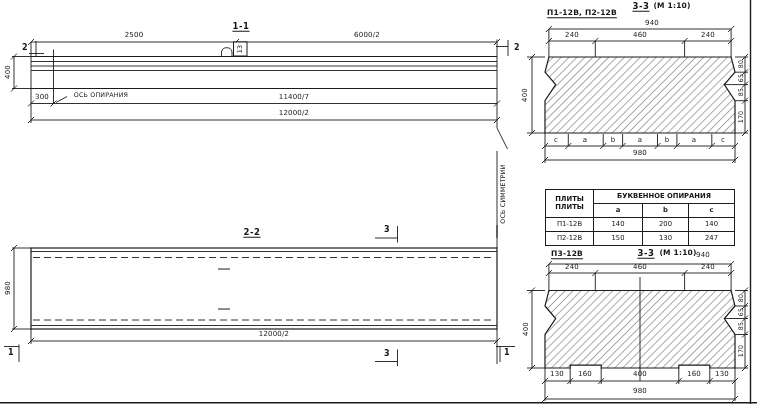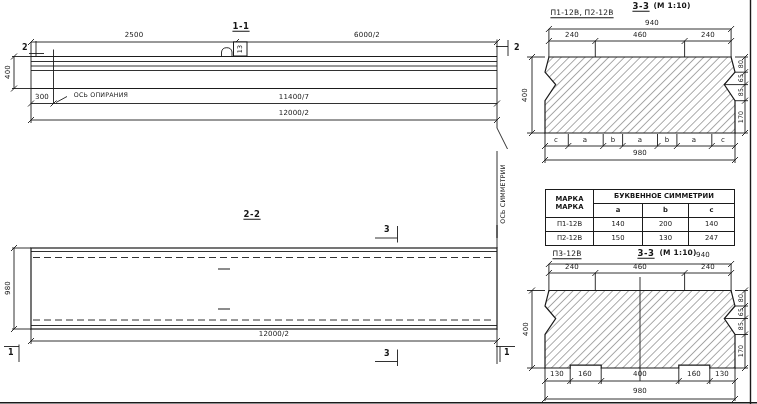--- a/index.html
+++ b/index.html
@@ -9,21 +9,21 @@
     box-shadow:0 0 0 1px #cfcfc9;
   }
   svg.lines{position:absolute;left:0;top:0;}
   .lbl{
     position:absolute;transform:translate(-50%,-50%);
     font-size:7px;line-height:1;white-space:nowrap;color:#161616;
     letter-spacing:.2px;
   }
   .rot{transform:translate(-50%,-50%) rotate(-90deg);}
   .title{font-size:8.5px;font-weight:bold;text-decoration:underline;text-underline-offset:2px;letter-spacing:.6px;}
-  .sub{font-size:7.5px;font-weight:normal;text-decoration:underline;text-underline-offset:2px;}
+  .sub{font-size:7.5px;font-weight:bold;text-decoration:underline;text-underline-offset:2px;}
   .scale{font-size:7.5px;font-weight:bold;text-align:center;}
   .tiny{font-size:6.3px;}
   .marker{font-size:8px;font-weight:bold;}
   table.spec{
     position:absolute;left:545px;top:189px;border-collapse:collapse;
     font-size:6.8px;text-align:center;color:#141414;table-layout:fixed;
   }
   table.spec th,table.spec td{
     border:1.4px solid #1b1b1b;padding:0;height:13px;
     font-weight:normal;line-height:1.05;overflow:hidden;
@@ -150,21 +150,21 @@
   <span class="lbl" style="left:367px;top:35px">6000/2</span>
   <span class="lbl marker" style="left:25px;top:48px">2</span>
   <span class="lbl marker" style="left:517px;top:48px">2</span>
   <span class="lbl rot" style="left:8px;top:72px">400</span>
   <span class="lbl" style="left:42px;top:97px">300</span>
   <span class="lbl tiny" style="left:101px;top:95px">ОСЬ ОПИРАНИЯ</span>
   <span class="lbl" style="left:294px;top:97px">11400/7</span>
   <span class="lbl" style="left:294px;top:113px">12000/2</span>
   <span class="lbl rot tiny" style="left:240px;top:49px">13</span>
 
-  <span class="lbl title" style="left:252px;top:214px">2-2</span>
+  <span class="lbl title" style="left:252px;top:232px">2-2</span>
   <span class="lbl rot" style="left:8px;top:288px">980</span>
   <span class="lbl" style="left:274px;top:334px">12000/2</span>
   <span class="lbl marker" style="left:387px;top:230px">3</span>
   <span class="lbl marker" style="left:387px;top:354px">3</span>
   <span class="lbl marker" style="left:11px;top:353px">1</span>
   <span class="lbl marker" style="left:507px;top:353px">1</span>
   <span class="lbl rot tiny" style="left:503px;top:194px">ОСЬ СИММЕТРИИ</span>
 
   <span class="lbl sub" style="left:582px;top:13px">П1-12В, П2-12В</span>
   <span class="lbl title" style="left:641px;top:6px">3-3</span>
@@ -189,22 +189,22 @@
 
   <table class="spec">
     <colgroup>
         <col style="width:48px">
         <col style="width:49px">
         <col style="width:46px">
         <col style="width:46px">
       </colgroup>
     <tbody>
         <tr>
-      <th rowspan="2" style="height:27px">МАРКА МАРКА</th>
-      <th colspan="3">БУКВЕННОЕ СИММЕТРИИ</th>
+      <th rowspan="2" style="height:27px">ПЛИТЫ ПЛИТЫ</th>
+      <th colspan="3">БУКВЕННОЕ ОПИРАНИЯ</th>
     </tr>
     <tr>
       <th>a</th>
       <th>b</th>
       <th>c</th>
     </tr>
     <tr>
       <td>П1-12В</td>
       <td>140</td>
       <td>200</td>

